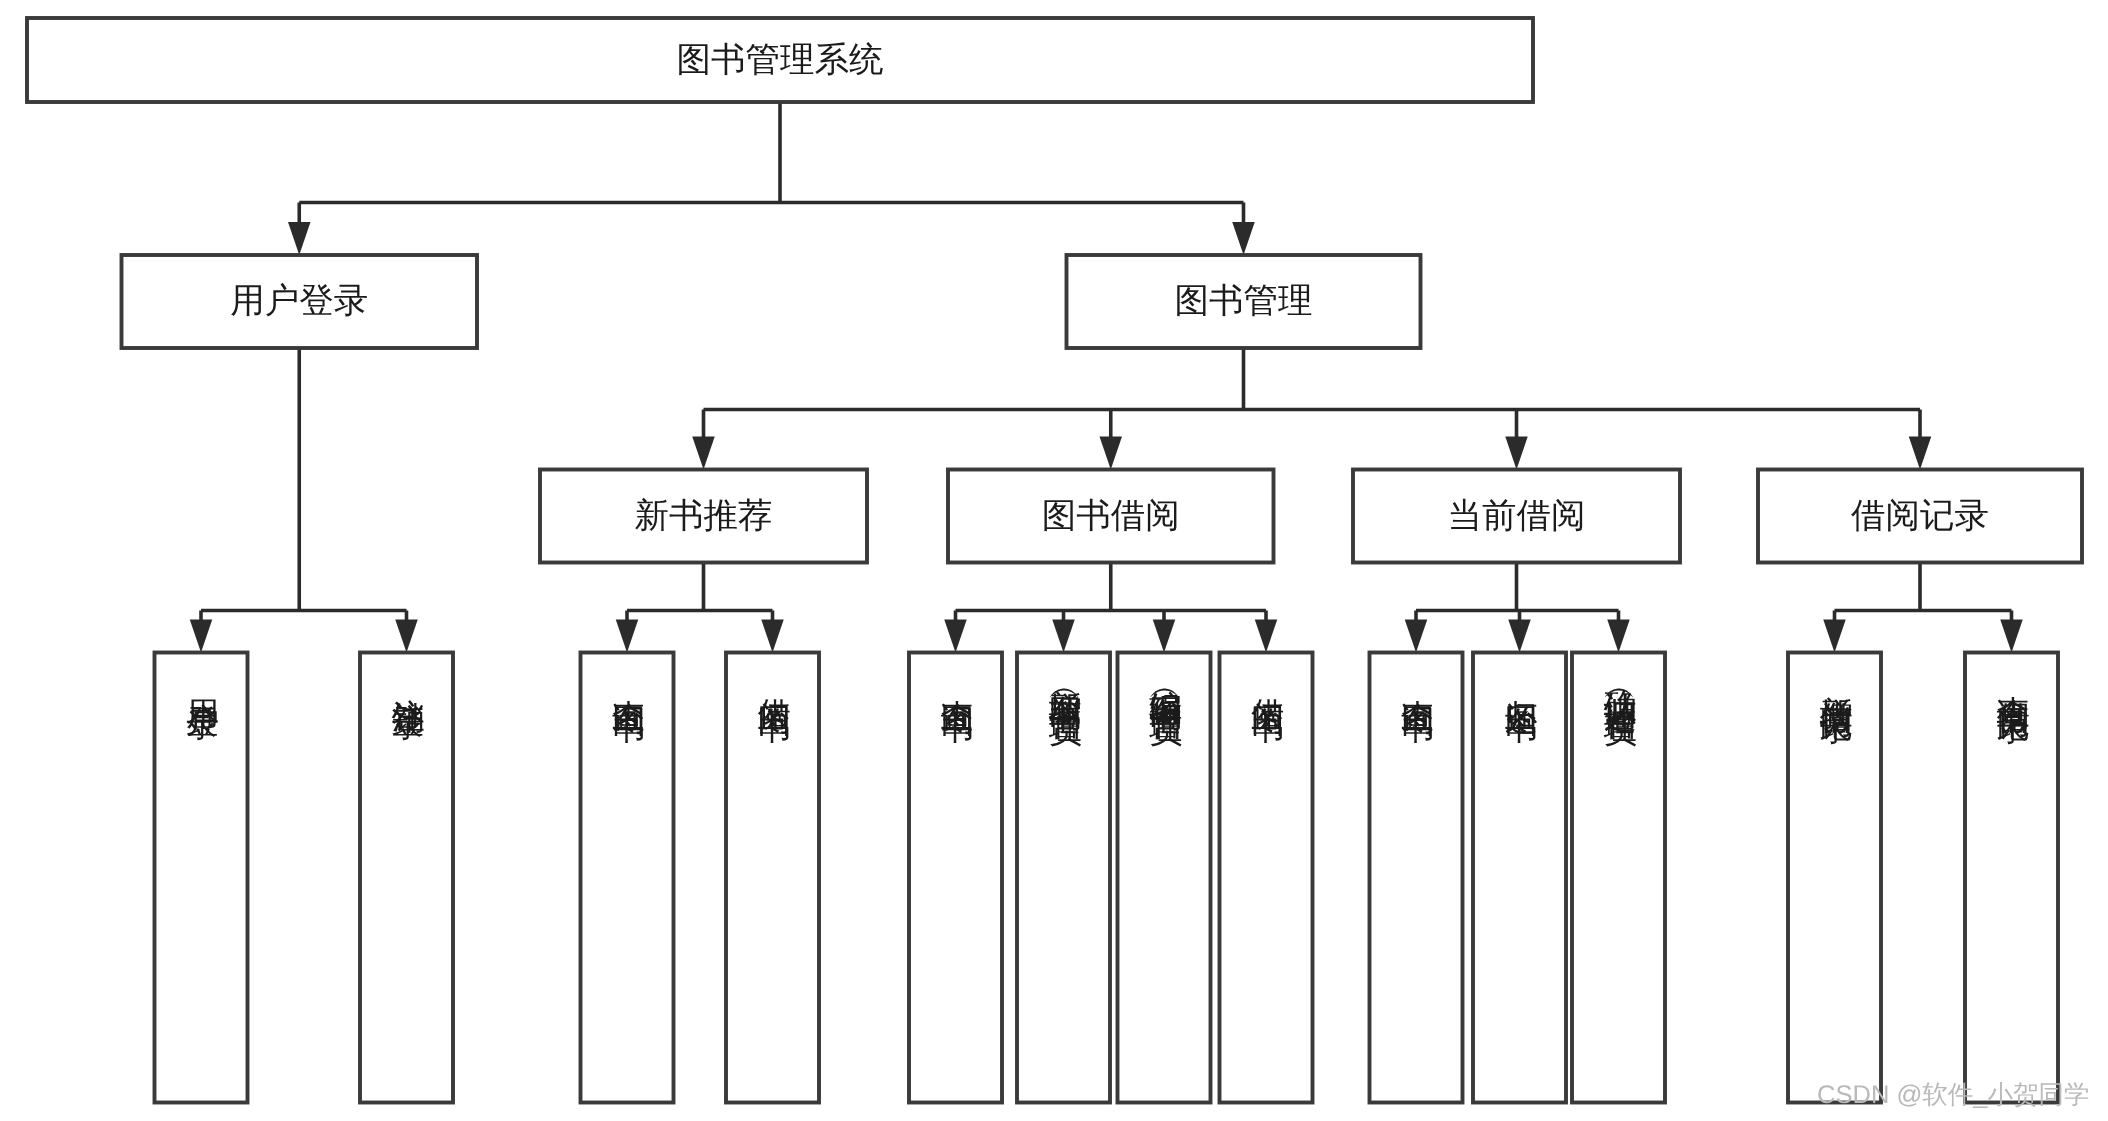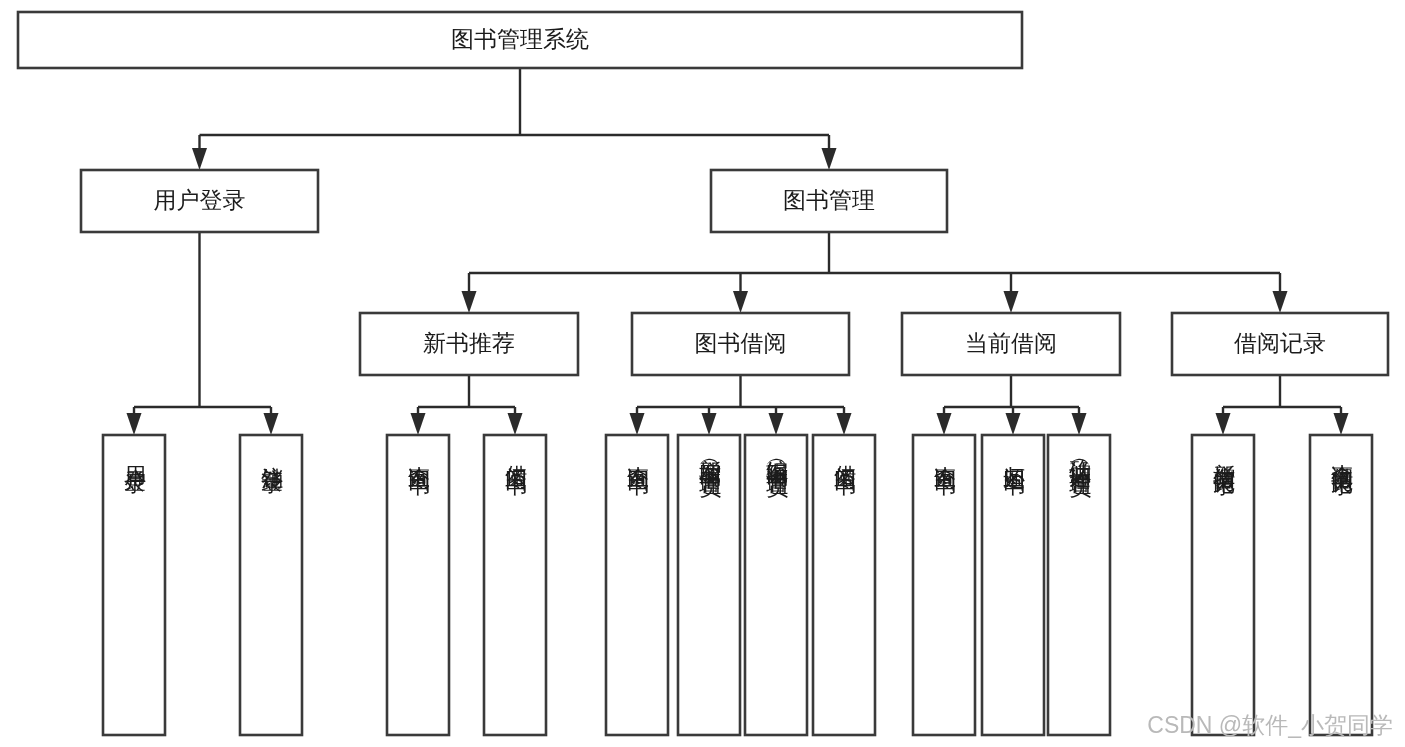--- a/index.html
+++ b/index.html
@@ -54,21 +54,21 @@
     font-size: 22px;
     writing-mode: vertical-rl;
     text-orientation: upright;
     letter-spacing: 2.5px;
   }
   .watermark {
     position: absolute;
     right: 12px;
     bottom: 6px;
     font-family: "Liberation Sans", "DejaVu Sans", sans-serif;
-    font-size: 23px;
+    font-size: 17px;
     color: #b9b9b9;
     white-space: nowrap;
     pointer-events: none;
   }
 </style>
 </head>
 <body>
 
 <div id="diagram-root">
   <svg class="flow" viewBox="0 0 1405 747">

